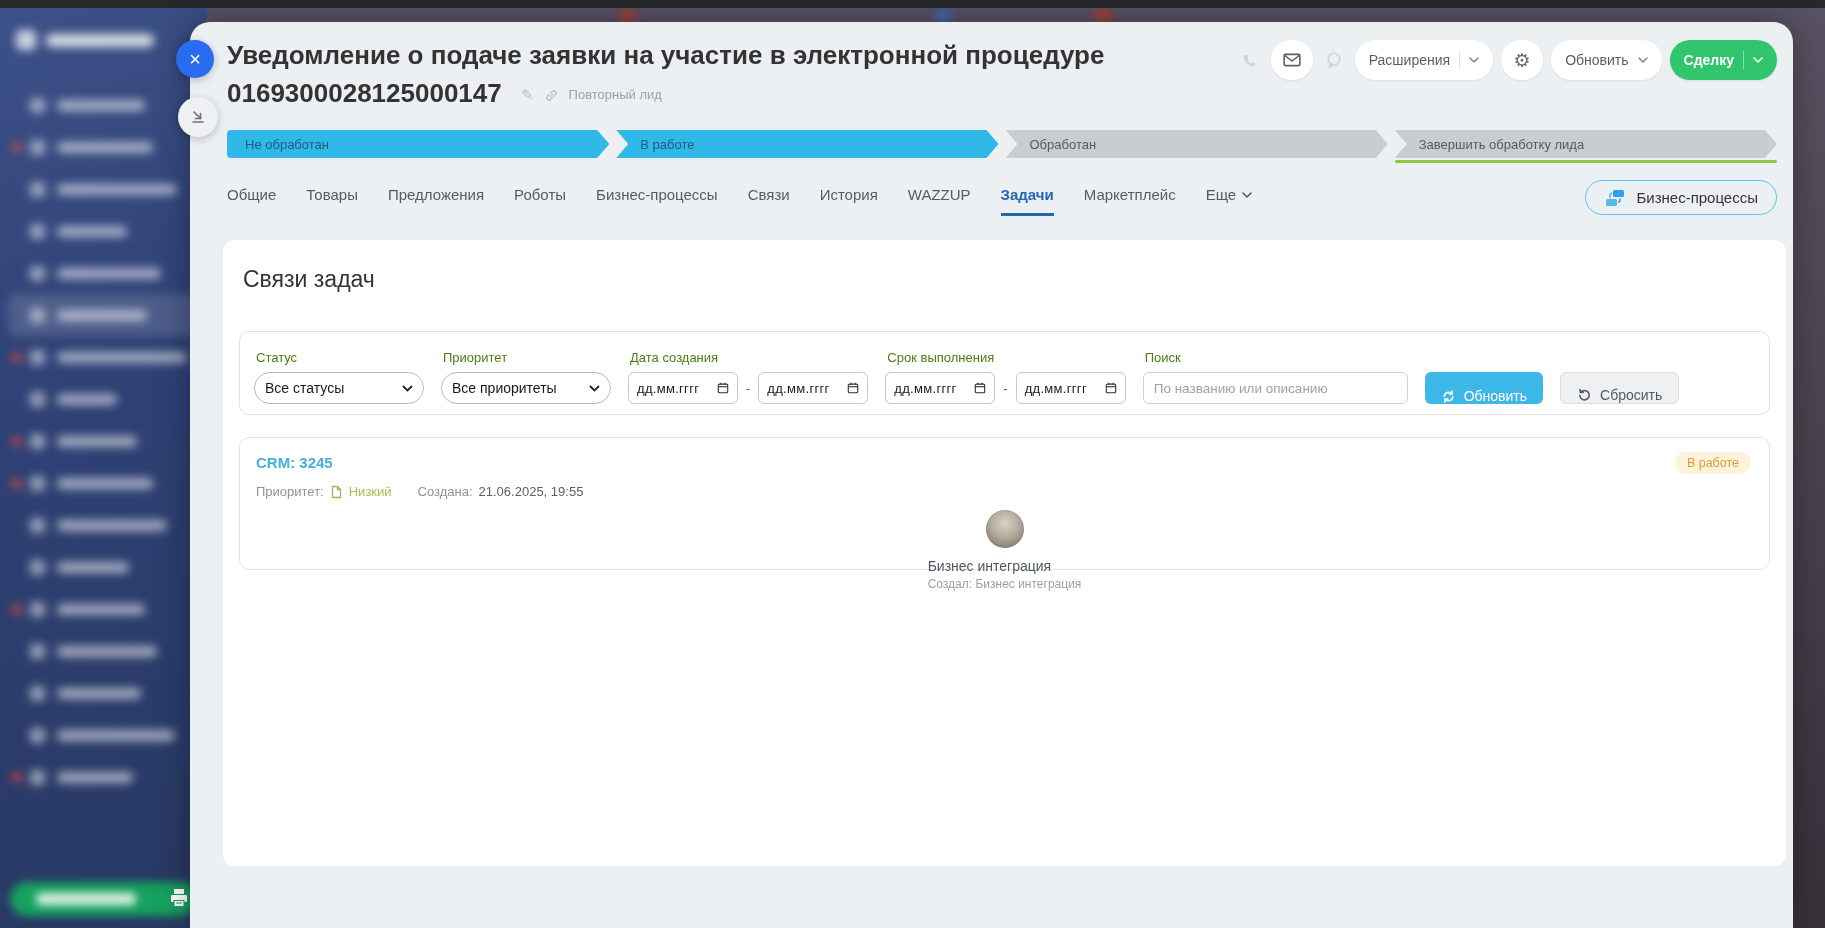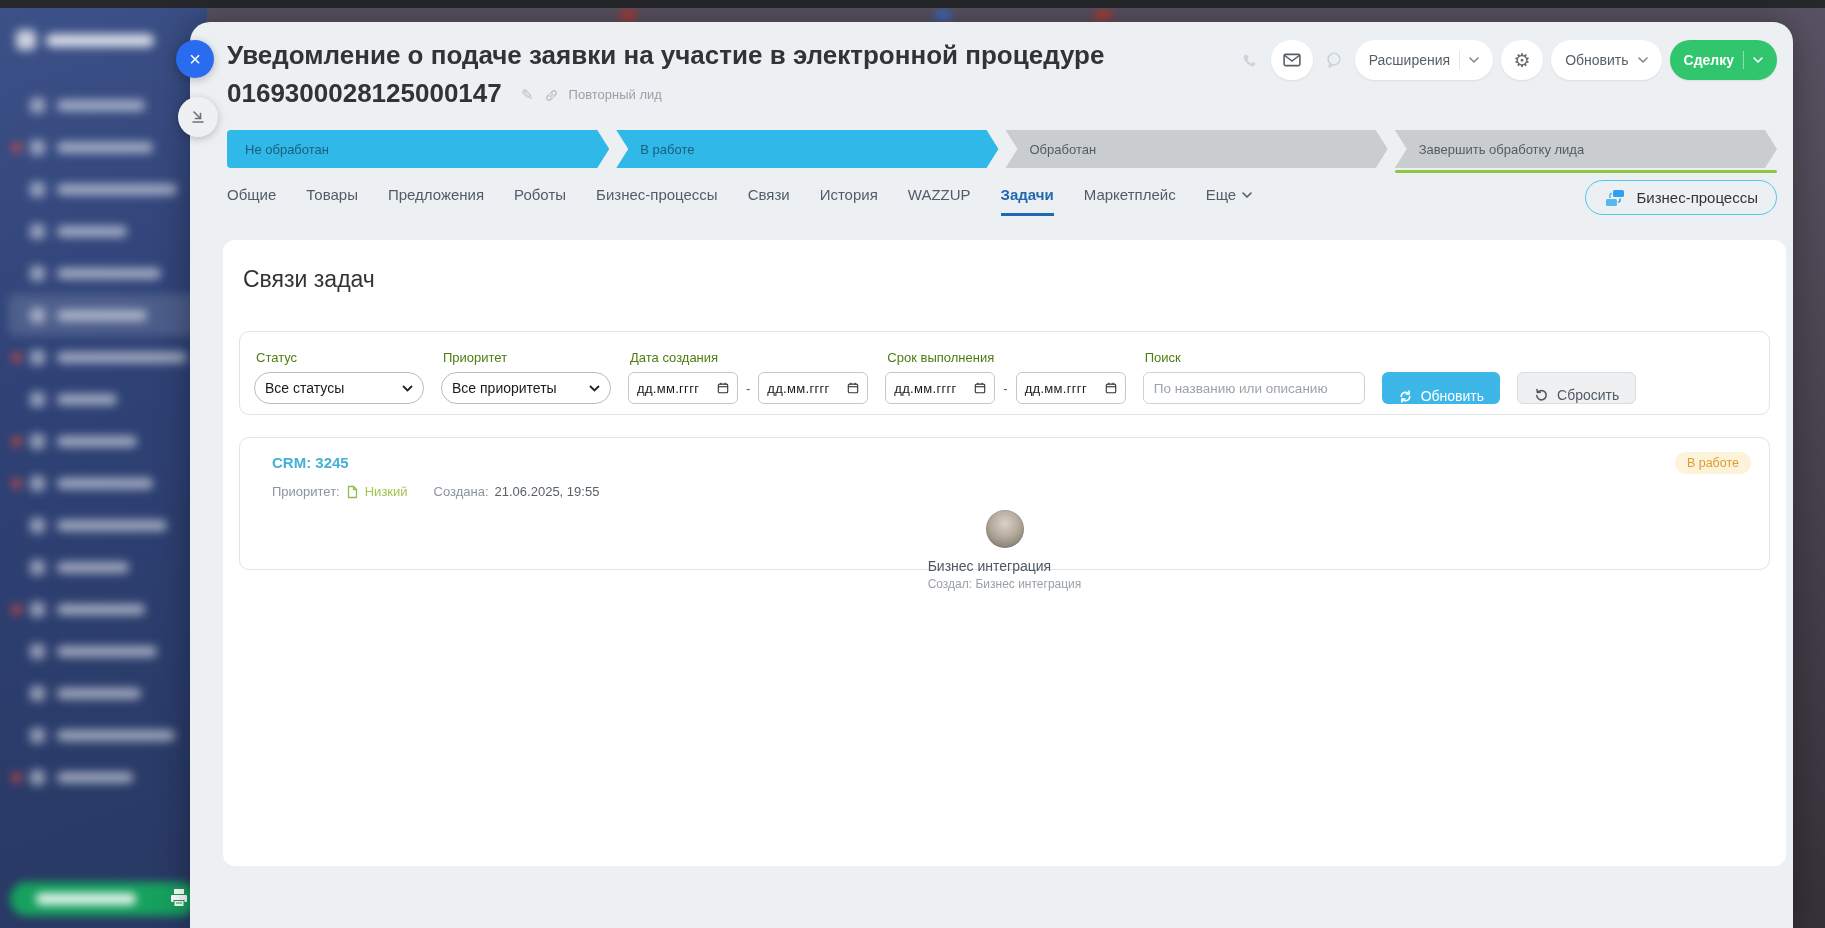--- a/index.html
+++ b/index.html
@@ -59,21 +59,21 @@
   .tb-pill{padding:0 14px;gap:9px;}
   .tb-divider{width:1px;height:18px;background:#e2e6ea;}
   .gear-glyph{font-family:"DejaVu Sans",sans-serif;font-size:19px;color:#666c73;line-height:1;}
   .deal-btn{background:var(--accent_green,#31c56d);color:#fff;font-weight:600;}
   .deal-btn .tb-divider{background:rgba(255,255,255,.45);}
   .chev{stroke:#7f8992;fill:none;stroke-width:1.6;stroke-linecap:round;stroke-linejoin:round;}
   .deal-btn .chev{stroke:#fff;}
   
   .stages{position:absolute;left:37px;right:16px;top:108px;display:flex;column-gap:7px;}
   .stage-slot{flex:1;}
-  .stage{height:38px;display:flex;align-items:center;font-size:13px;padding:0 14px 0 24px;
+  .stage{height:28px;display:flex;align-items:center;font-size:13px;padding:0 14px 0 24px;
     background:var(--stage_gray,#c9cdd0);color:#535c65;cursor:pointer;
     clip-path:polygon(0 0,calc(100% - 12px) 0,100% 50%,calc(100% - 12px) 100%,0 100%,12px 50%);}
   .stage-slot:first-child .stage{border-radius:4px 0 0 4px;padding-left:18px;
     clip-path:polygon(0 0,calc(100% - 12px) 0,100% 50%,calc(100% - 12px) 100%,0 100%);}
   .stage.done{background:var(--accent_cyan,#30b8e8);color:#1b607a;}
   .stage-underline{height:3px;margin-top:2px;border-radius:2px;background:transparent;}
   .stage-slot.final .stage-underline{background:var(--final_stage_underline,#8dc63f);}
   
   .tabs{position:absolute;left:37px;top:164px;display:flex;gap:30px;font-size:15px;color:#525c69;}
   .tab{padding-bottom:10px;border-bottom:3px solid transparent;cursor:pointer;display:flex;align-items:center;gap:6px;}
@@ -89,29 +89,29 @@
     height:84px;padding:10px 14px;display:flex;align-items:flex-end;gap:17px;}
   .fgroup{display:flex;flex-direction:column;}
   .flabel{font-size:13px;color:#4d7c0f;margin:0 0 7px 2px;}
   .fcontrol{height:32px;box-sizing:border-box;}
   .fselect{width:170px;border:1px solid #b7bcc1;border-radius:16px;background:#fff;display:flex;align-items:center;
     justify-content:space-between;padding:0 10px;font-size:14px;color:#1a1a1a;cursor:pointer;}
   .fdate{width:110px;border:1px solid #c3c8cd;border-radius:6px;background:#fff;display:flex;align-items:center;
     justify-content:space-between;padding:0 8px;font-size:13px;color:#1a1a1a;letter-spacing:.3px;cursor:text;}
   .frange{display:flex;align-items:flex-end;gap:8px;}
   .fdash{height:32px;display:flex;align-items:center;color:#555;font-size:13px;}
-  .fsearch{width:222px;border:1px solid #ccd3d8;border-radius:6px;padding:0 10px;font-size:13.5px;color:#333;outline:none;
+  .fsearch{width:265px;border:1px solid #ccd3d8;border-radius:6px;padding:0 10px;font-size:13.5px;color:#333;outline:none;
     font-family:inherit;}
   .fsearch::placeholder{color:#9aa3ab;}
   .fbtn{height:32px;border-radius:6px;display:flex;align-items:flex-end;gap:8px;padding:0 16px;font-size:14px;cursor:pointer;box-sizing:border-box;}
   .fbtn-refresh{background:var(--refresh_btn,#3db6e8);color:#fff;}
   .fbtn-reset{background:#eef0f1;border:1px solid #d9dde0;color:#525b65;}
   
   .task-card{position:relative;margin-top:22px;border:1px solid #e0e4e8;border-radius:10px;box-sizing:border-box;
-    height:133px;padding:14px 32px;}
+    height:133px;padding:14px 16px;}
   .task-title{font-size:15px;font-weight:700;color:var(--link_cyan,#45b1d6);margin-top:2px;cursor:pointer;display:inline-block;}
   .task-badge{position:absolute;right:18px;top:14px;background:var(--badge_bg,#fdf3da);color:var(--badge_text,#dc9c35);
     font-size:12.5px;padding:4px 12px;border-radius:12px;}
   .task-meta{display:flex;align-items:center;gap:6px;margin-top:12px;font-size:13px;color:#8b939b;}
   .task-meta .pri{color:var(--priority_green,#a4c351);}
   .task-meta .created-val{color:#5a6269;}
   .task-meta .gap{width:14px;}
   .task-person{display:flex;align-items:center;gap:10px;margin-top:11px;flex-direction:column;}
   .avatar{width:38px;height:38px;border-radius:50%;flex:none;
     background:radial-gradient(circle at 50% 35%,#d9d2c6 0%,#b4aa9c 45%,#6e675e 100%);

